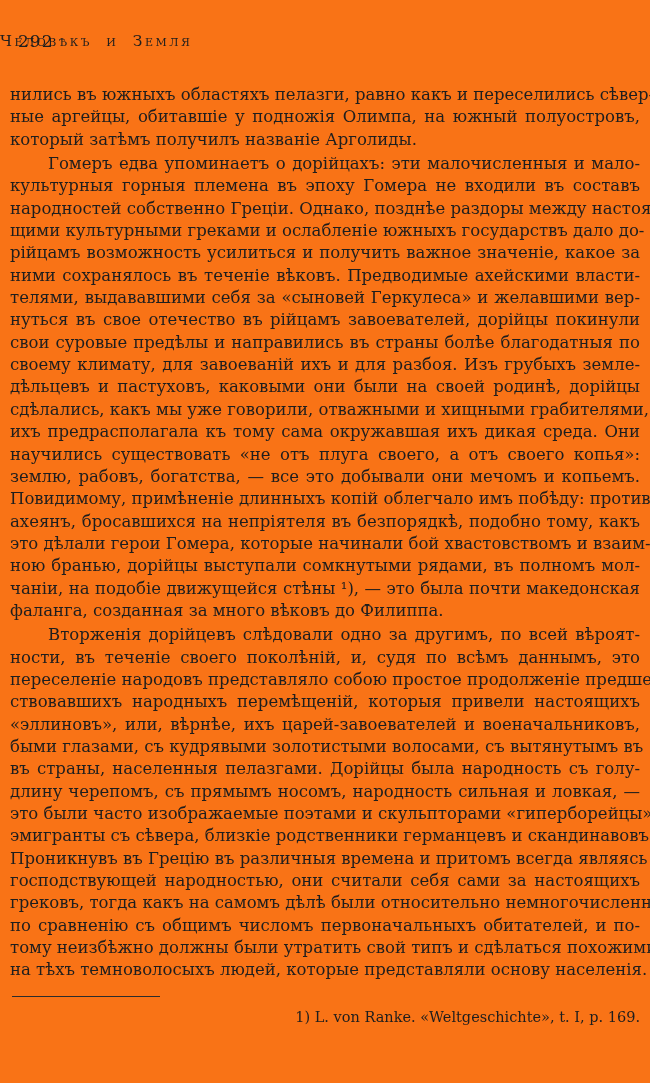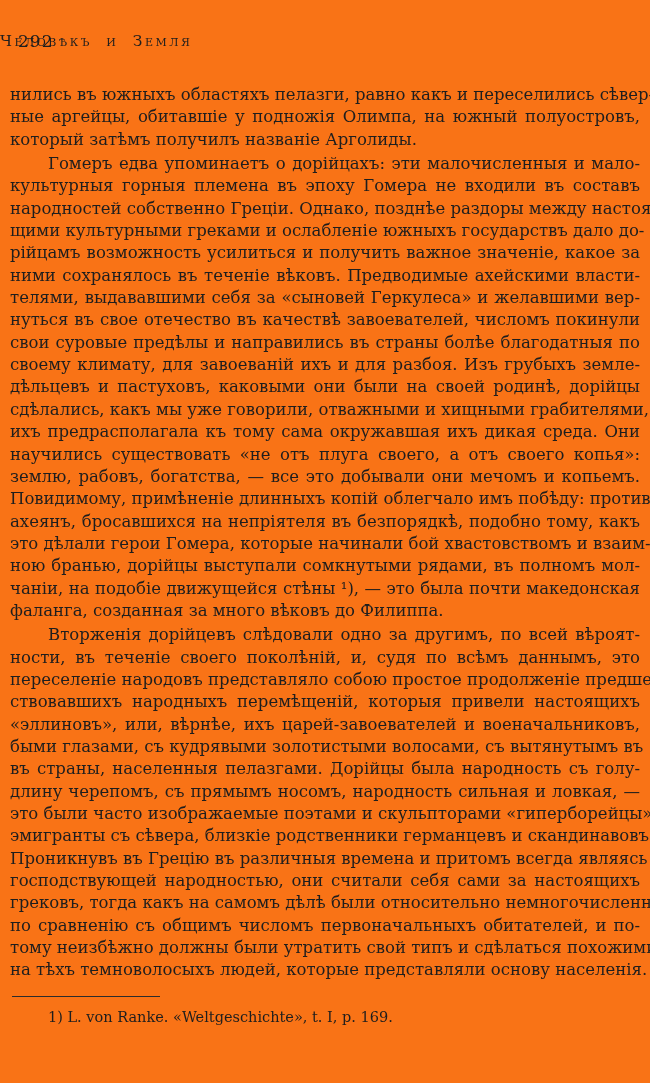--- a/index.html
+++ b/index.html
@@ -59,21 +59,21 @@
     width: 148px; height: 0;
     border-top: 1.6px solid #2c2c2c;
   }
   .footnote {
     position: absolute;
     top: 1008px; left: 10px;
     width: 630px;
     font-size: 14.5px;
     line-height: 19px;
   }
-  .footnote-text { padding-left: 38px; }
+  .footnote-text { padding-left: 38px; text-align: right; }
 </style>
 </head>
 <body>
 
 <div class="page">
 
   <div class="header">
     <div class="page-number">292</div>
     <div class="running-title">Человѣкъ и Земля</div>
   </div>
@@ -85,21 +85,21 @@
         <div class="line last">который затѣмъ получилъ названіе Арголиды.</div>
       </div>
       <div class="paragraph">
         <div class="line indent">Гомеръ едва упоминаетъ о дорійцахъ: эти малочисленныя и мало-</div>
         <div class="line">культурныя горныя племена въ эпоху Гомера не входили въ составъ</div>
         <div class="line">народностей собственно Греціи. Однако, позднѣе раздоры между настоя-</div>
         <div class="line">щими культурными греками и ослабленіе южныхъ государствъ дало до-</div>
         <div class="line">рійцамъ возможность усилиться и получить важное значеніе, какое за</div>
         <div class="line">ними сохранялось въ теченіе вѣковъ. Предводимые ахейскими власти-</div>
         <div class="line">телями, выдававшими себя за «сыновей Геркулеса» и желавшими вер-</div>
-        <div class="line">нуться въ свое отечество въ качествѣ завоевателей, числомъ покинули</div>
+        <div class="line">нуться въ свое отечество въ рійцамъ завоевателей, дорійцы покинули</div>
         <div class="line">свои суровые предѣлы и направились въ страны болѣе благодатныя по</div>
         <div class="line">своему климату, для завоеваній ихъ и для разбоя. Изъ грубыхъ земле-</div>
         <div class="line">дѣльцевъ и пастуховъ, каковыми они были на своей родинѣ, дорійцы</div>
         <div class="line">сдѣлались, какъ мы уже говорили, отважными и хищными грабителями,</div>
         <div class="line">ихъ предрасполагала къ тому сама окружавшая ихъ дикая среда. Они</div>
         <div class="line">научились существовать «не отъ плуга своего, а отъ своего копья»:</div>
         <div class="line">землю, рабовъ, богатства, — все это добывали они мечомъ и копьемъ.</div>
         <div class="line">Повидимому, примѣненіе длинныхъ копій облегчало имъ побѣду: противъ</div>
         <div class="line">ахеянъ, бросавшихся на непріятеля въ безпорядкѣ, подобно тому, какъ</div>
         <div class="line">это дѣлали герои Гомера, которые начинали бой хвастовствомъ и взаим-</div>

